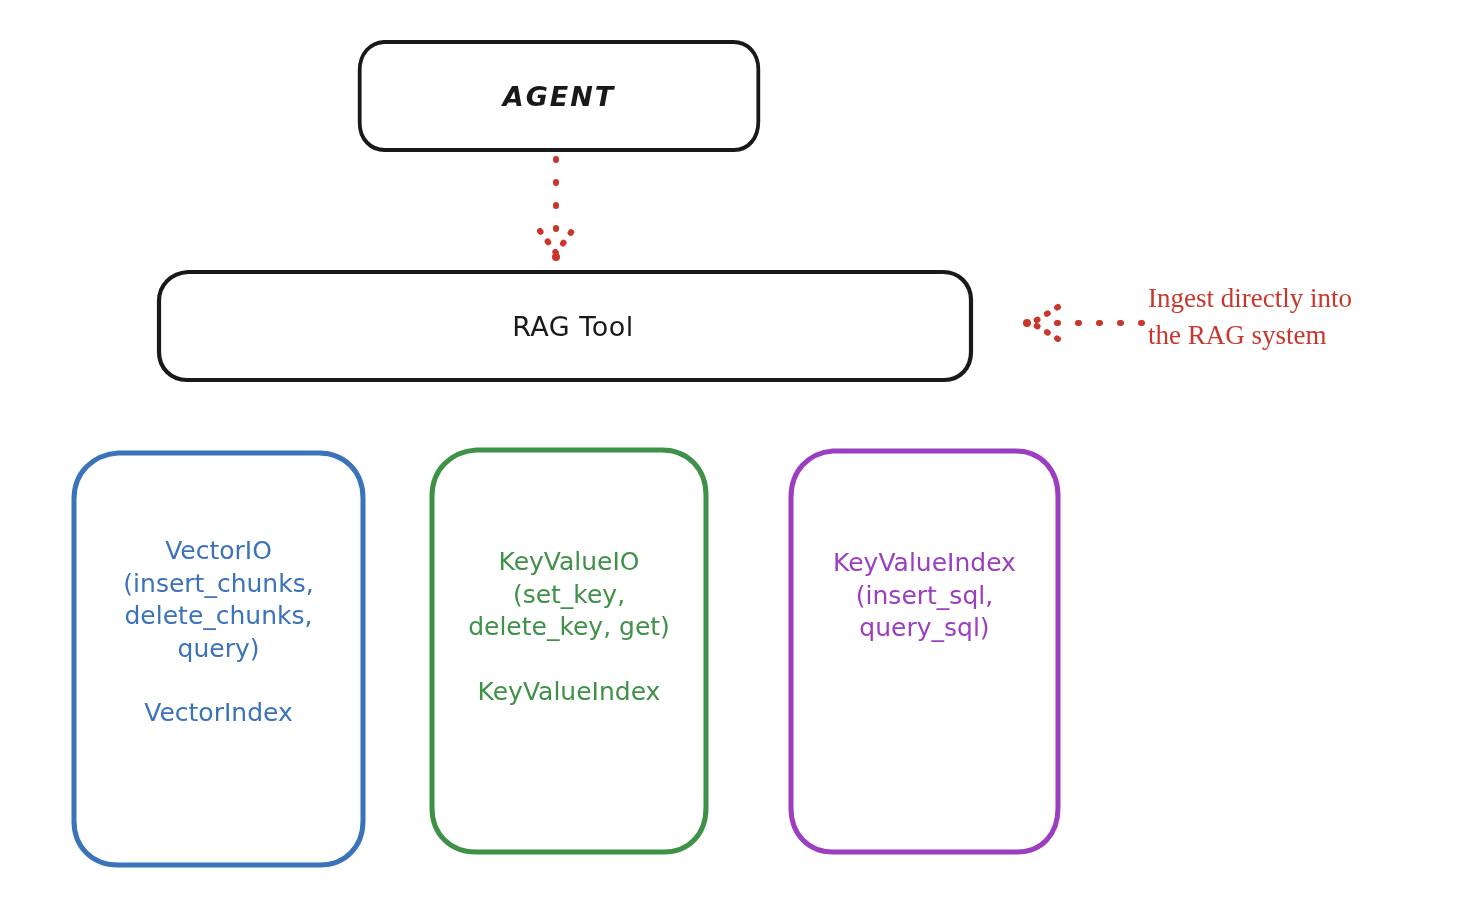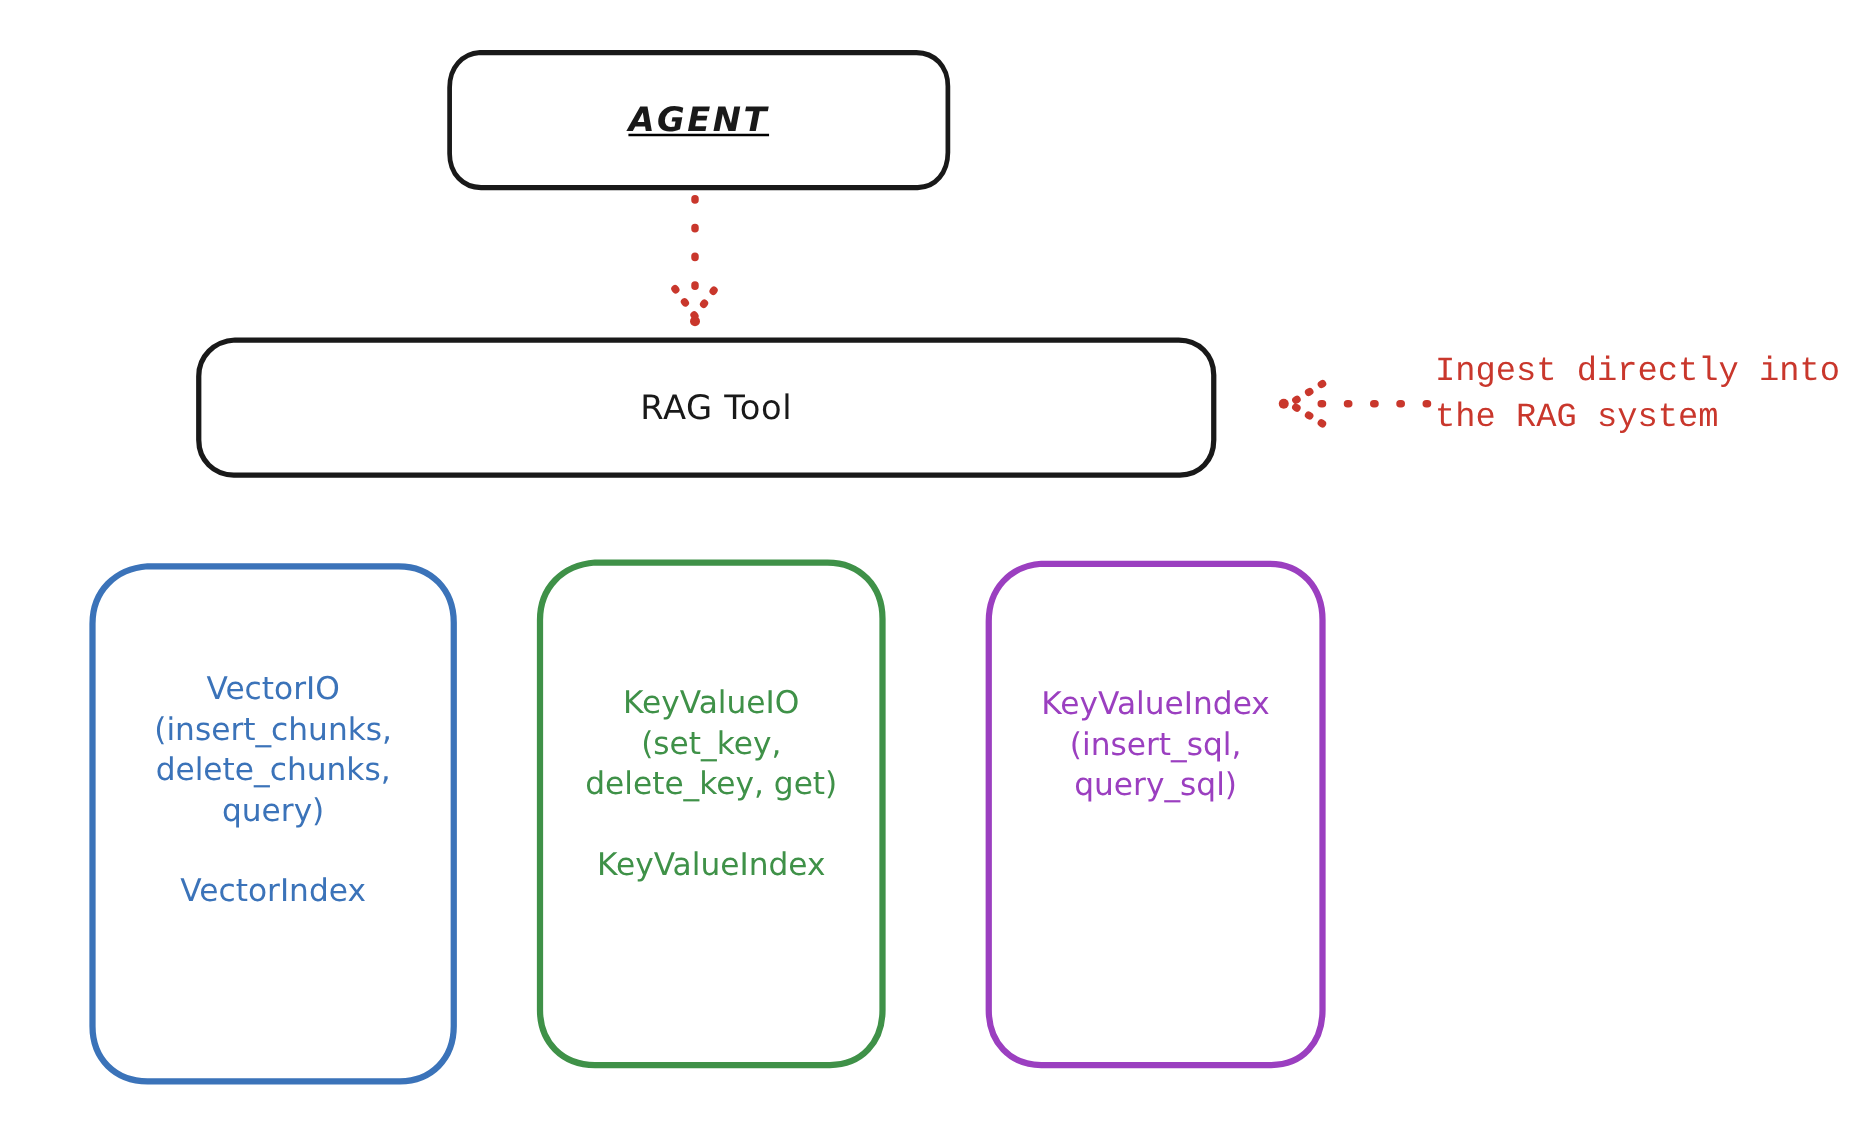--- a/index.html
+++ b/index.html
@@ -46,21 +46,20 @@
     padding: 0 14px;
     box-sizing: border-box;
   }
 
   
   #agent-box {
     left: 357px;
     top: 39px;
     width: 404px;
     height: 114px;
-    text-decoration: underline;
   }
   #agent-box .label-wrap {
     font-family: "DejaVu Sans", sans-serif;
     font-size: 27px;
     font-style: italic;
     font-weight: 700;
     letter-spacing: 2px;
     color: #191919;
   }
 
@@ -150,21 +149,21 @@
     height: 50px;
   }
   #ingest-arrow svg { width: 100%; height: 100%; overflow: visible; }
 
   
   #ingest-note {
     position: absolute;
     left: 1148px;
     top: 280px;
     width: 330px;
-    font-family: Liberation Mono, monospace;
+    font-family: Liberation Serif, serif;
     font-size: 27px;
     font-weight: 500;
     line-height: 1.38;
     color: #c9372c;
     text-align: left;
     white-space: pre-line;
   }
 </style>
 </head>
 <body>

